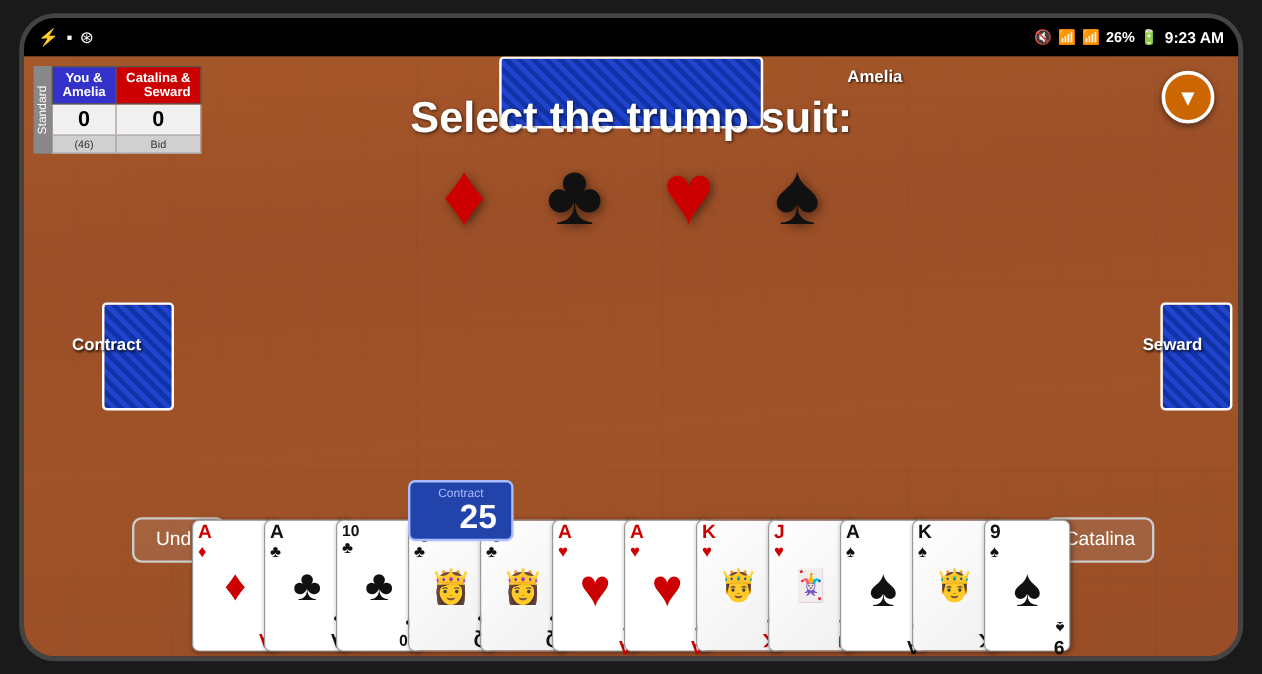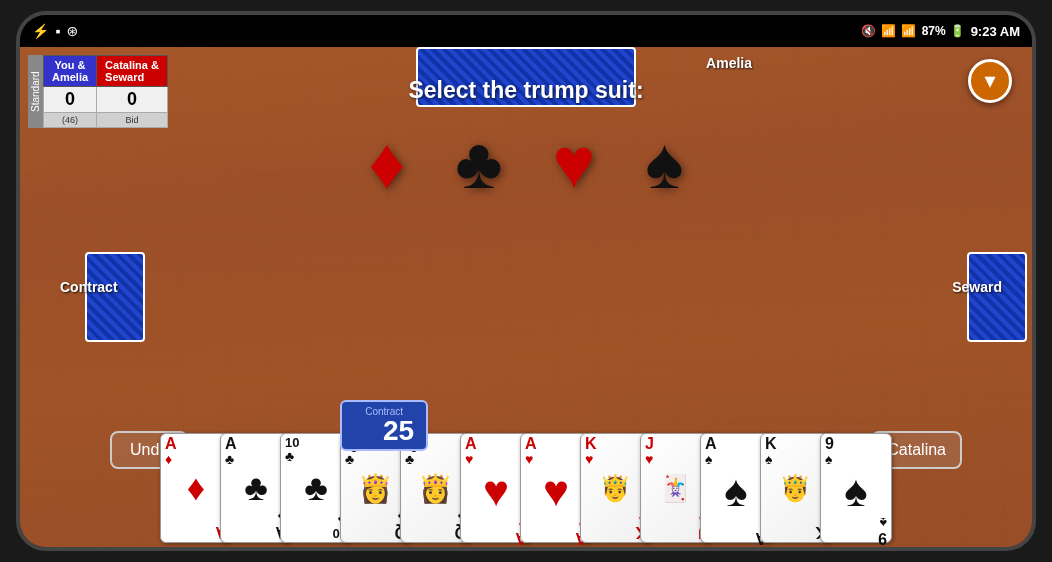--- a/index.html
+++ b/index.html
@@ -117,21 +117,21 @@
       font-size: 11px;
       text-align: center;
       padding: 3px 8px;
       font-weight: bold;
       border: 1px solid #555;
     }
     .score-header-red {
       background: #cc0000;
       color: #fff;
       font-size: 11px;
-      text-align: left;
+      text-align: right;
       padding: 3px 8px;
       font-weight: bold;
       border: 1px solid #555;
     }
     .score-value {
       background: #f0f0f0;
       color: #000;
       font-size: 18px;
       font-weight: bold;
       text-align: center;
@@ -147,21 +147,21 @@
       border: 1px solid #aaa;
     }
     
     .trump-prompt {
       position: absolute;
       top: 30px;
       left: 0;
       right: 0;
       text-align: center;
       color: #fff;
-      font-size: 23px;
+      font-size: 36px;
       font-weight: bold;
       text-shadow: 1px 1px 3px rgba(0,0,0,0.7);
       z-index: 10;
     }
     .trump-suits {
       position: absolute;
       top: 80px;
       left: 0;
       right: 0;
       display: flex;
@@ -407,21 +407,21 @@
   <div class="status-bar">
     <div class="status-left">
       <span class="usb-icon">⚡</span>
       <span class="sim-icon">▪</span>
       <span class="wifi-icon">⊛</span>
     </div>
     <div class="status-right">
       <span style="font-size:12px;">🔇</span>
       <span style="font-size:12px;">📶</span>
       <span style="font-size:12px;">📶</span>
-      <span style="font-size:12px;">87%</span>
+      <span style="font-size:12px;">26%</span>
       <span style="font-size:12px;">🔋</span>
       <span style="font-size:13px; font-weight:bold;">9:23 AM</span>
     </div>
   </div>
 
   <div class="game-area">
 
     <div class="top-cards"></div>
 
     <div class="score-panel">

